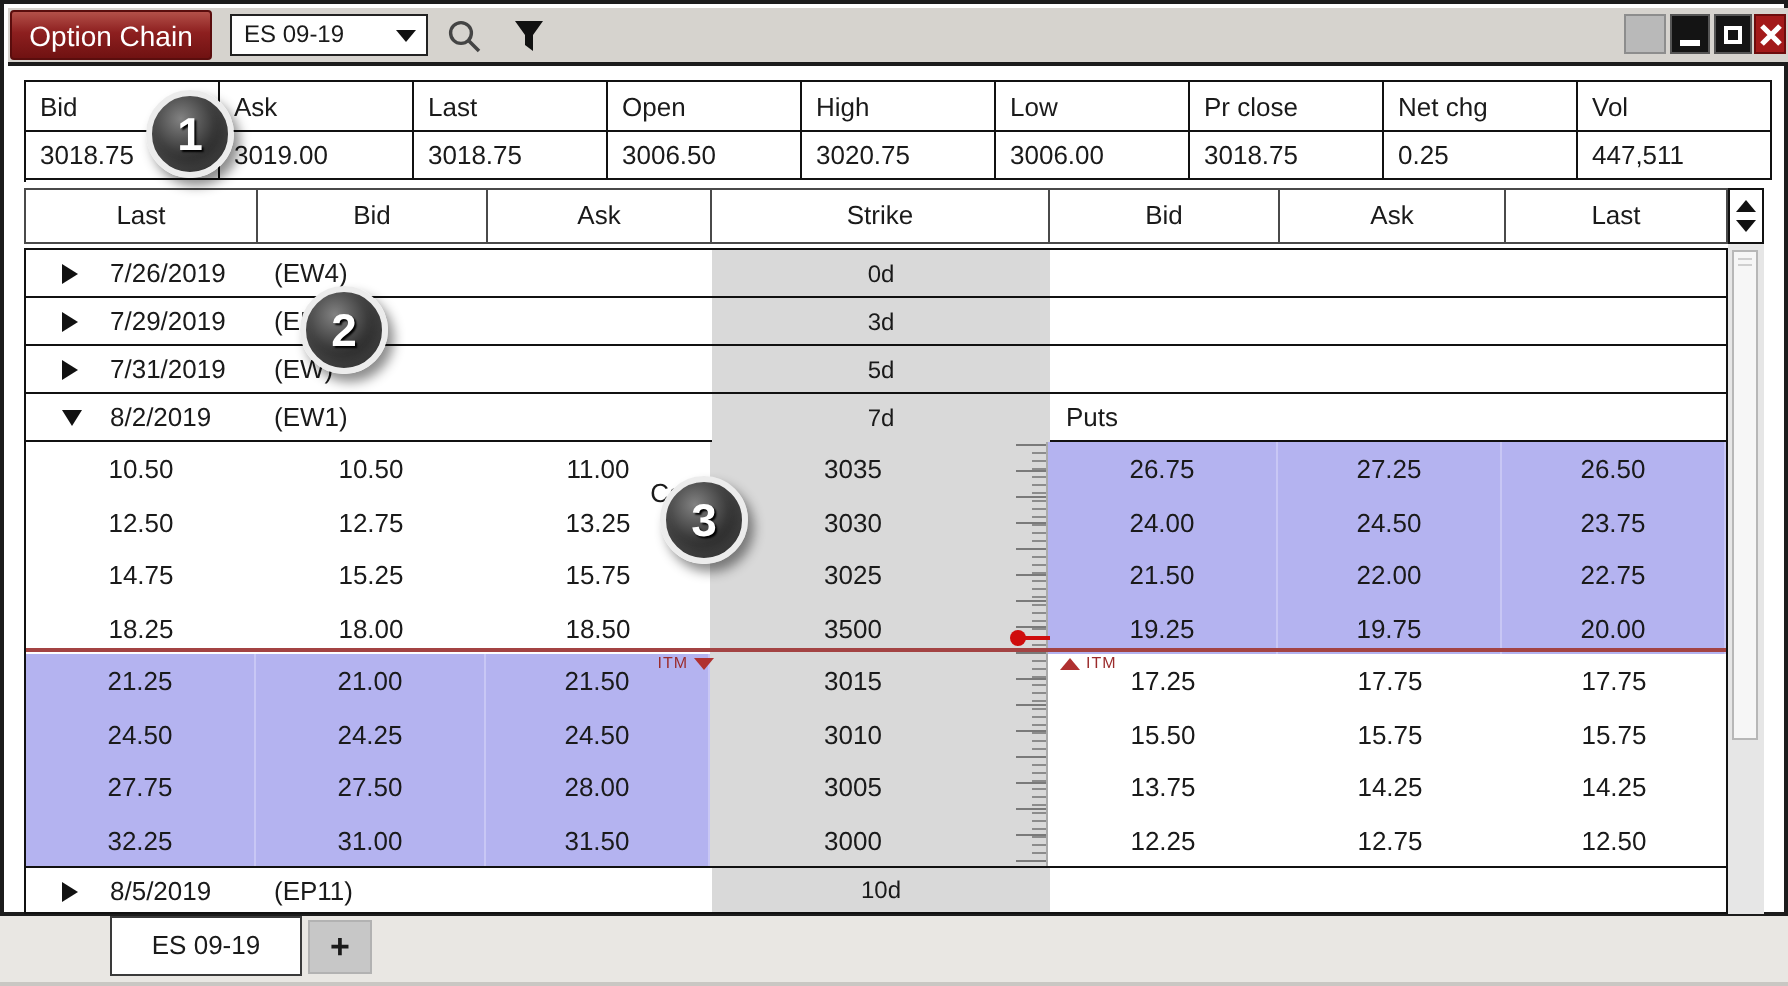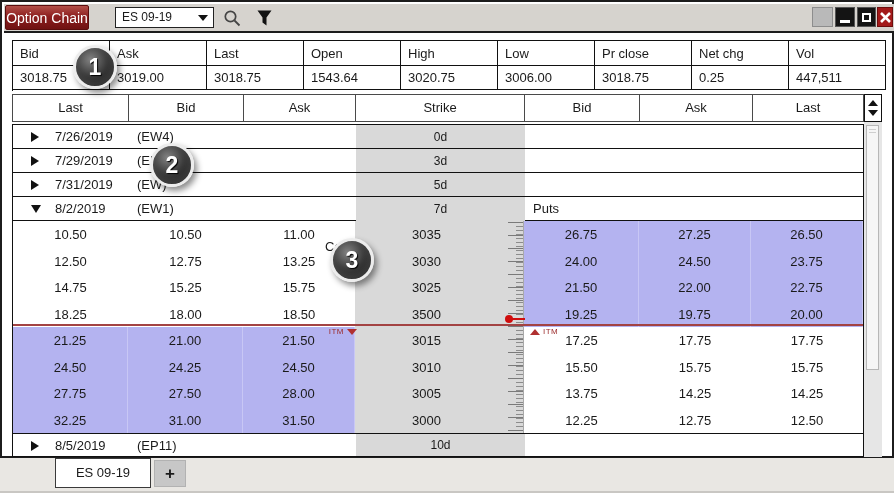--- a/index.html
+++ b/index.html
@@ -5,21 +5,21 @@
   * { margin:0; padding:0; box-sizing:border-box; }
   body { background:#f2f2f2; font-family:"Liberation Sans", sans-serif; }
   .window { position:relative; width:894px; height:493px; background:#e9e7e3; overflow:hidden;
             font-family:"Liberation Sans", sans-serif; color:#1a1a1a; }
   
   .panel { position:absolute; left:0; top:0; width:894px; height:458px; background:#fff;
            border:2px solid #1c1c1c; }
   
   .titlebar { position:absolute; left:2px; top:2px; width:890px; height:29px; background:#d6d3ce;
               border-bottom:2px solid #1c1c1c; }
-  .title-tab { position:absolute; left:1px; top:1px; width:84px; height:25px; text-align:center;
+  .title-tab { position:absolute; left:1px; top:1px; width:101px; height:25px; text-align:center;
                line-height:24px; font-size:14px; color:#fff; border:1px solid #5a0d0d; border-radius:2px;
                background:linear-gradient(#b35049,#8d1f1f 45%,#701212); }
   .dropdown { position:absolute; left:111px; top:3px; width:99px; height:21px; background:#fff;
               border:1px solid #222; font-size:12px; line-height:19px; padding-left:6px; }
   .dd-chevron { position:absolute; right:5px; top:7px; width:0; height:0;
                 border-left:5px solid transparent; border-right:5px solid transparent; border-top:6px solid #111; }
   .tb-icon { position:absolute; top:5px; cursor:pointer; }
   .tb-btn { position:absolute; top:3px; height:20px; display:flex; align-items:center; justify-content:center; }
   .btn-blank { right:61px; width:21px; background:#b9b9b9; border:1px solid #8d8d8d; }
   .btn-min   { right:39px; width:20px; background:#141414; border:1px solid #555; }
@@ -153,21 +153,21 @@
       <div class="qcell">Last</div>
       <div class="qcell">Open</div>
       <div class="qcell">High</div>
       <div class="qcell">Low</div>
       <div class="qcell">Pr close</div>
       <div class="qcell">Net chg</div>
       <div class="qcell">Vol</div>
       <div class="qcell">3018.75</div>
       <div class="qcell">3019.00</div>
       <div class="qcell">3018.75</div>
-      <div class="qcell">1543.64</div>
+      <div class="qcell">3006.50</div>
       <div class="qcell">3020.75</div>
       <div class="qcell">3006.00</div>
       <div class="qcell">3018.75</div>
       <div class="qcell">0.25</div>
       <div class="qcell">447,511</div>
     </div>
 
     <div class="chain-header">
       <div class="hc" style="left:0;width:117px;">Last</div>
       <div class="hc" style="left:116px;width:116px;">Bid</div>

